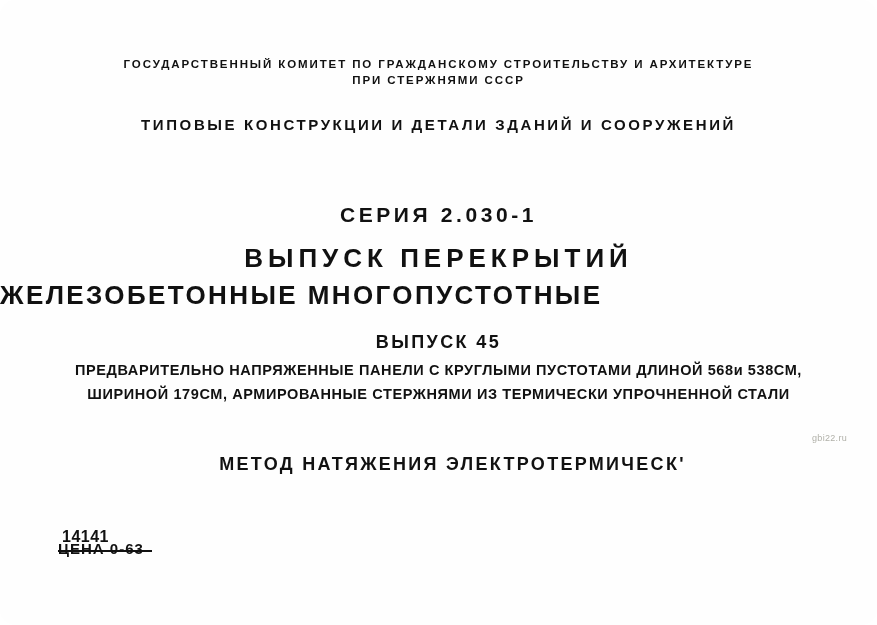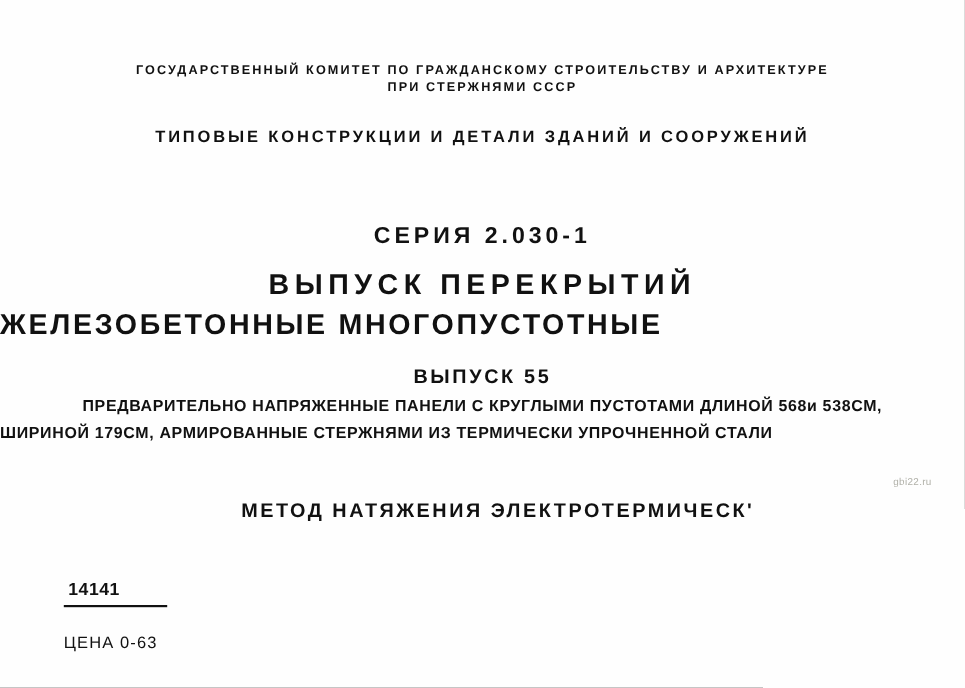--- a/index.html
+++ b/index.html
@@ -17,20 +17,21 @@
     background: #ffffff;
     overflow: hidden;
   }
   .sheet {
     position: absolute;
     left: 0;
     top: 0;
     width: 877px;
     height: 625px;
     background: #fefefe;
+    border-radius: 15px;
   }
   .txt {
     position: absolute;
     color: #111111;
     white-space: nowrap;
     font-family: "Liberation Sans", sans-serif;
   }
   
   .hdr1 {
     left: 0;
@@ -101,20 +102,21 @@
     top: 362px;
     text-align: center;
     font-size: 14.5px;
     letter-spacing: 0.6px;
     font-weight: 600;
   }
   .desc2 {
     left: 0;
     right: 0;
     top: 386px;
+    text-align: center;
     font-size: 14.5px;
     letter-spacing: 0.6px;
     font-weight: 600;
   }
   .desc3 {
     left: 0;
     right: 0;
     top: 409px;
     text-align: center;
     font-size: 13px;
@@ -144,23 +146,23 @@
   .code-underline {
     position: absolute;
     left: 58px;
     top: 550px;
     width: 94px;
     height: 2px;
     background: #111111;
   }
   .price {
     left: 58px;
-    top: 576px;
+    top: 540px;
     font-size: 15px;
-    font-weight: 400;
+    font-weight: 700;
     letter-spacing: 1px;
   }
   .watermark {
     right: 30px;
     top: 433px;
     font-size: 9px;
     color: #b0b0a8;
     letter-spacing: 0.3px;
     font-weight: 400;
   }
@@ -174,21 +176,21 @@
     <div class="txt hdr1">ГОСУДАРСТВЕННЫЙ  КОМИТЕТ  ПО  ГРАЖДАНСКОМУ  СТРОИТЕЛЬСТВУ  И  АРХИТЕКТУРЕ</div>
     <div class="txt hdr2">ПРИ  СТЕРЖНЯМИ  СССР</div>
 
     <div class="txt title1">ТИПОВЫЕ  КОНСТРУКЦИИ  И  ДЕТАЛИ  ЗДАНИЙ  И  СООРУЖЕНИЙ</div>
 
     <div class="txt series">СЕРИЯ  2.030-1</div>
 
     <div class="txt big1">ВЫПУСК      ПЕРЕКРЫТИЙ</div>
     <div class="txt big2">ЖЕЛЕЗОБЕТОННЫЕ   МНОГОПУСТОТНЫЕ</div>
 
-    <div class="txt issue">ВЫПУСК  55</div>
+    <div class="txt issue">ВЫПУСК  45</div>
 
     <div class="txt desc1">ПРЕДВАРИТЕЛЬНО НАПРЯЖЕННЫЕ ПАНЕЛИ С КРУГЛЫМИ  ПУСТОТАМИ ДЛИНОЙ 568и 538СМ,</div>
     <div class="txt desc2">ШИРИНОЙ 179СМ, АРМИРОВАННЫЕ СТЕРЖНЯМИ  ИЗ ТЕРМИЧЕСКИ УПРОЧНЕННОЙ  СТАЛИ</div>
 
     <div class="txt method">МЕТОД   НАТЯЖЕНИЯ  ЭЛЕКТРОТЕРМИЧЕСК'</div>
 
     <div class="txt watermark">gbi22.ru</div>
 
     <div class="txt code">14141</div>
     <div class="code-underline"></div>

